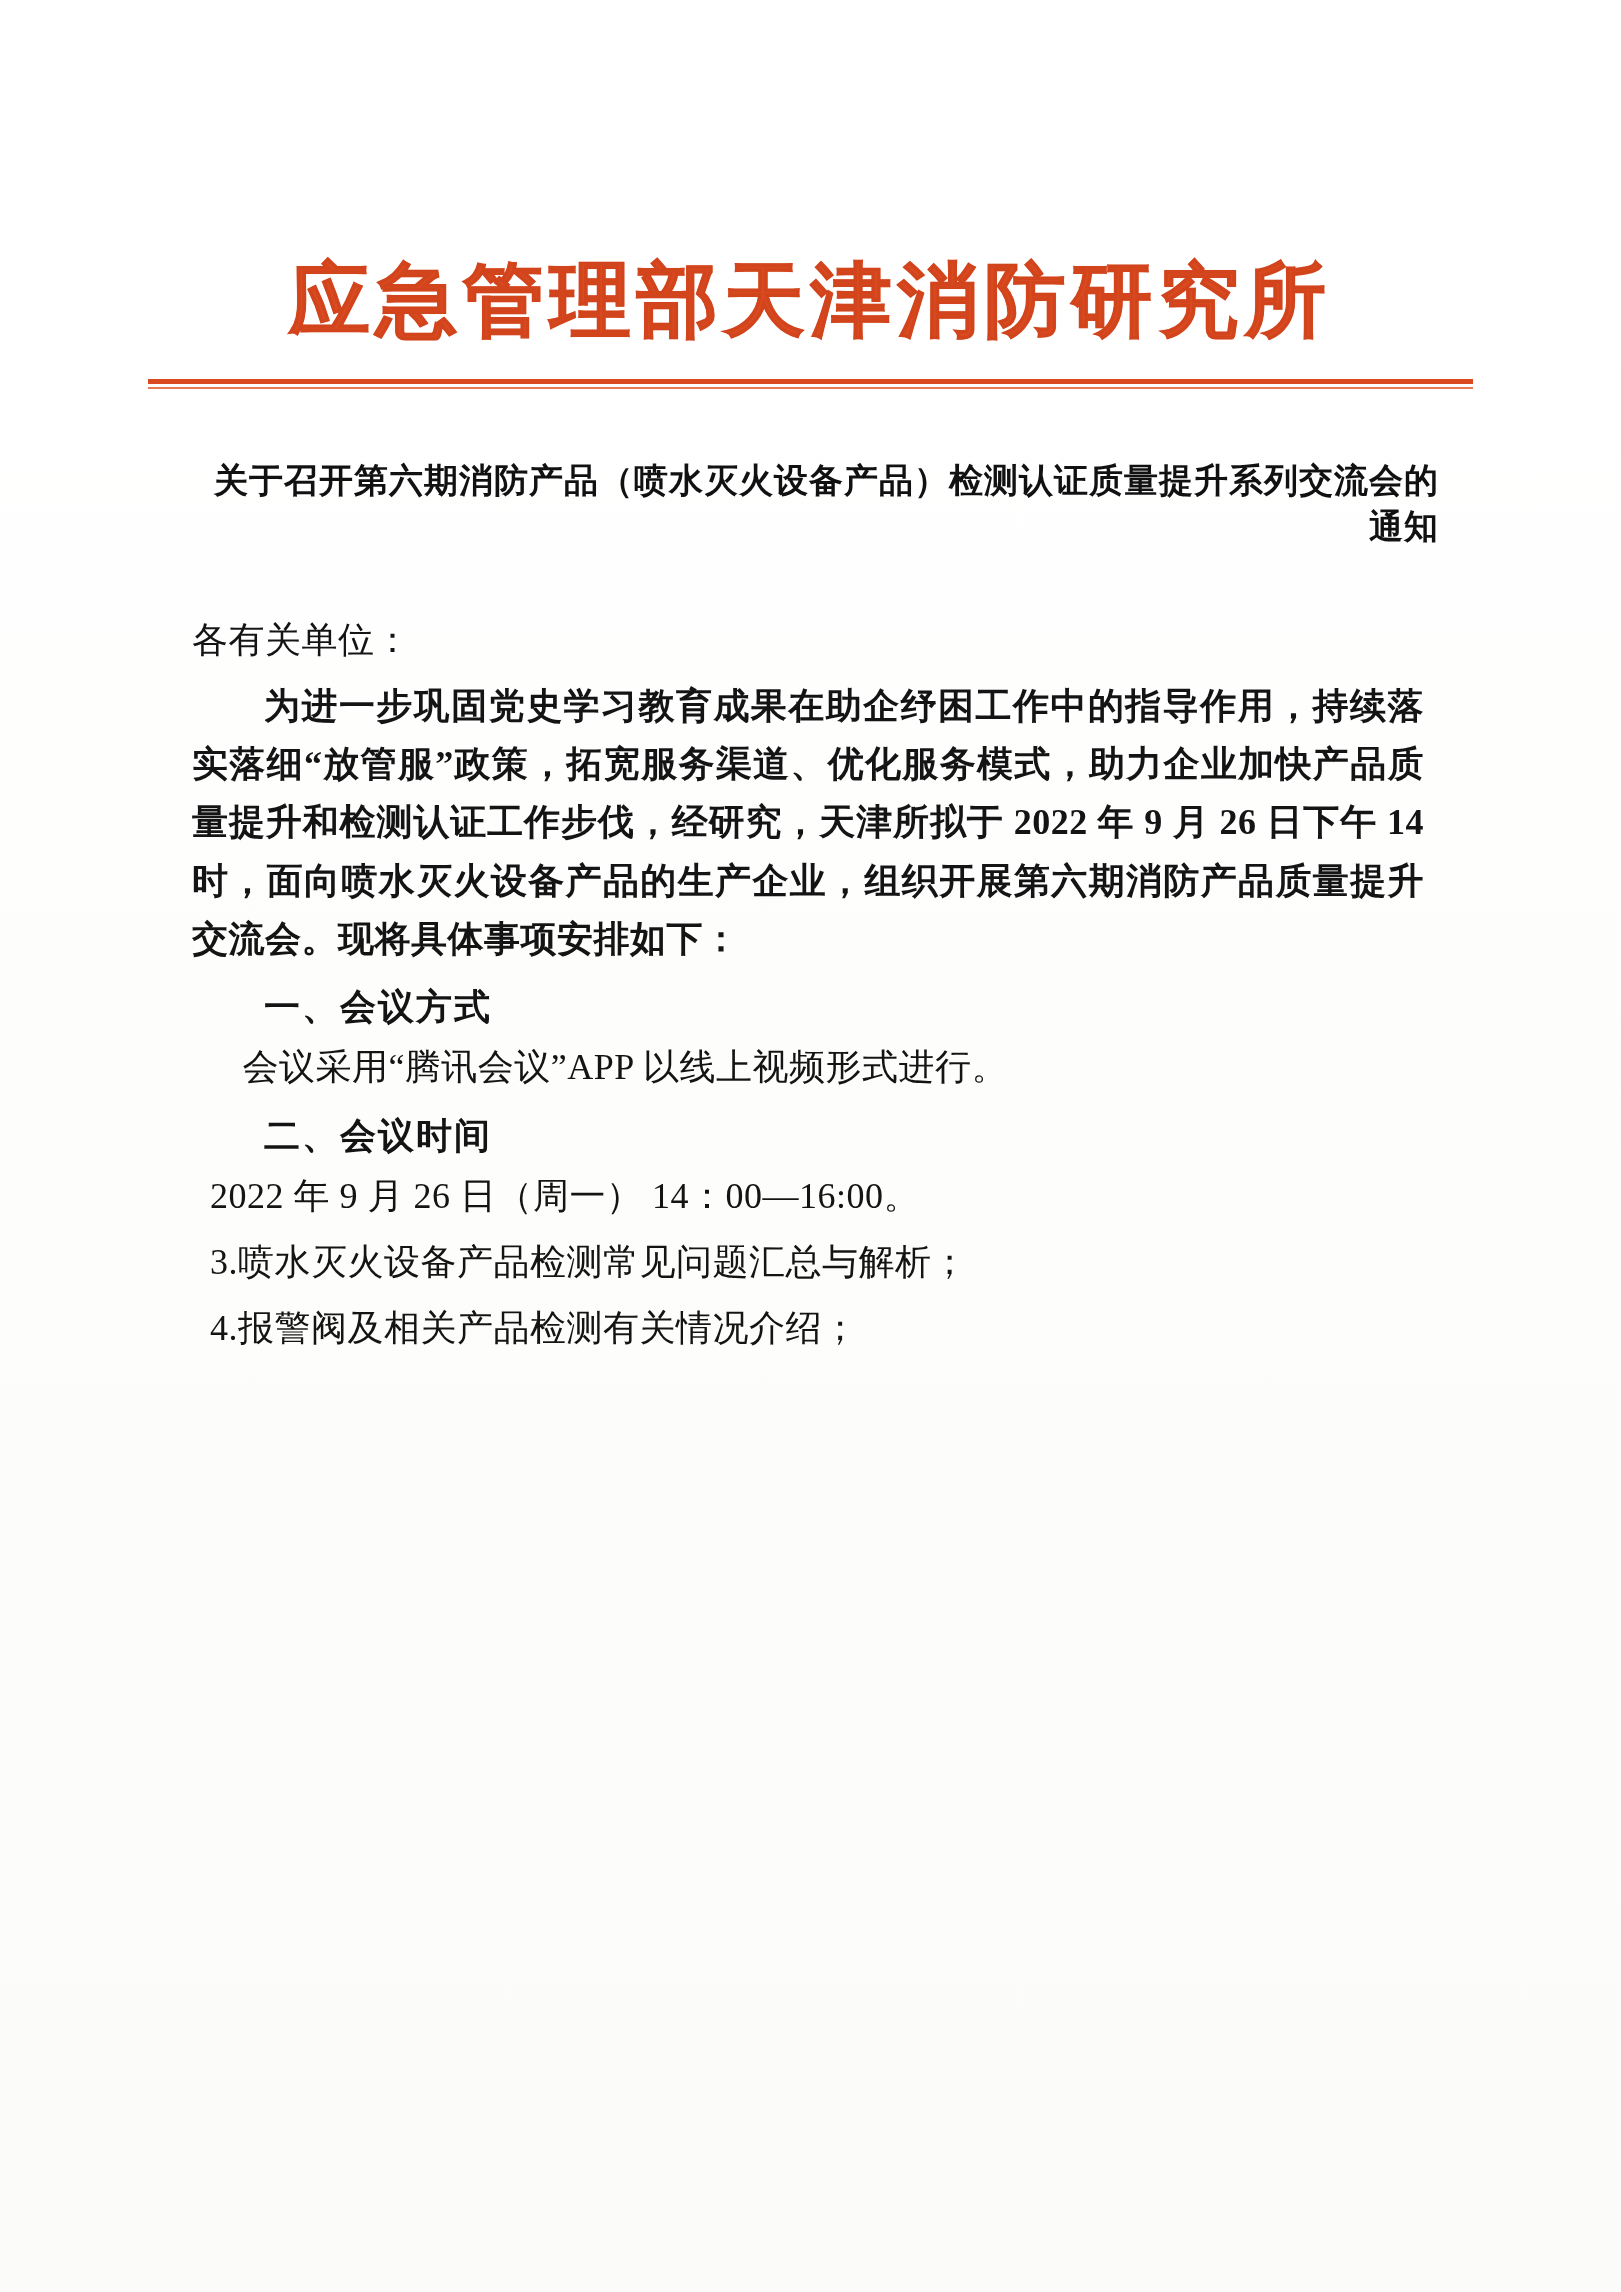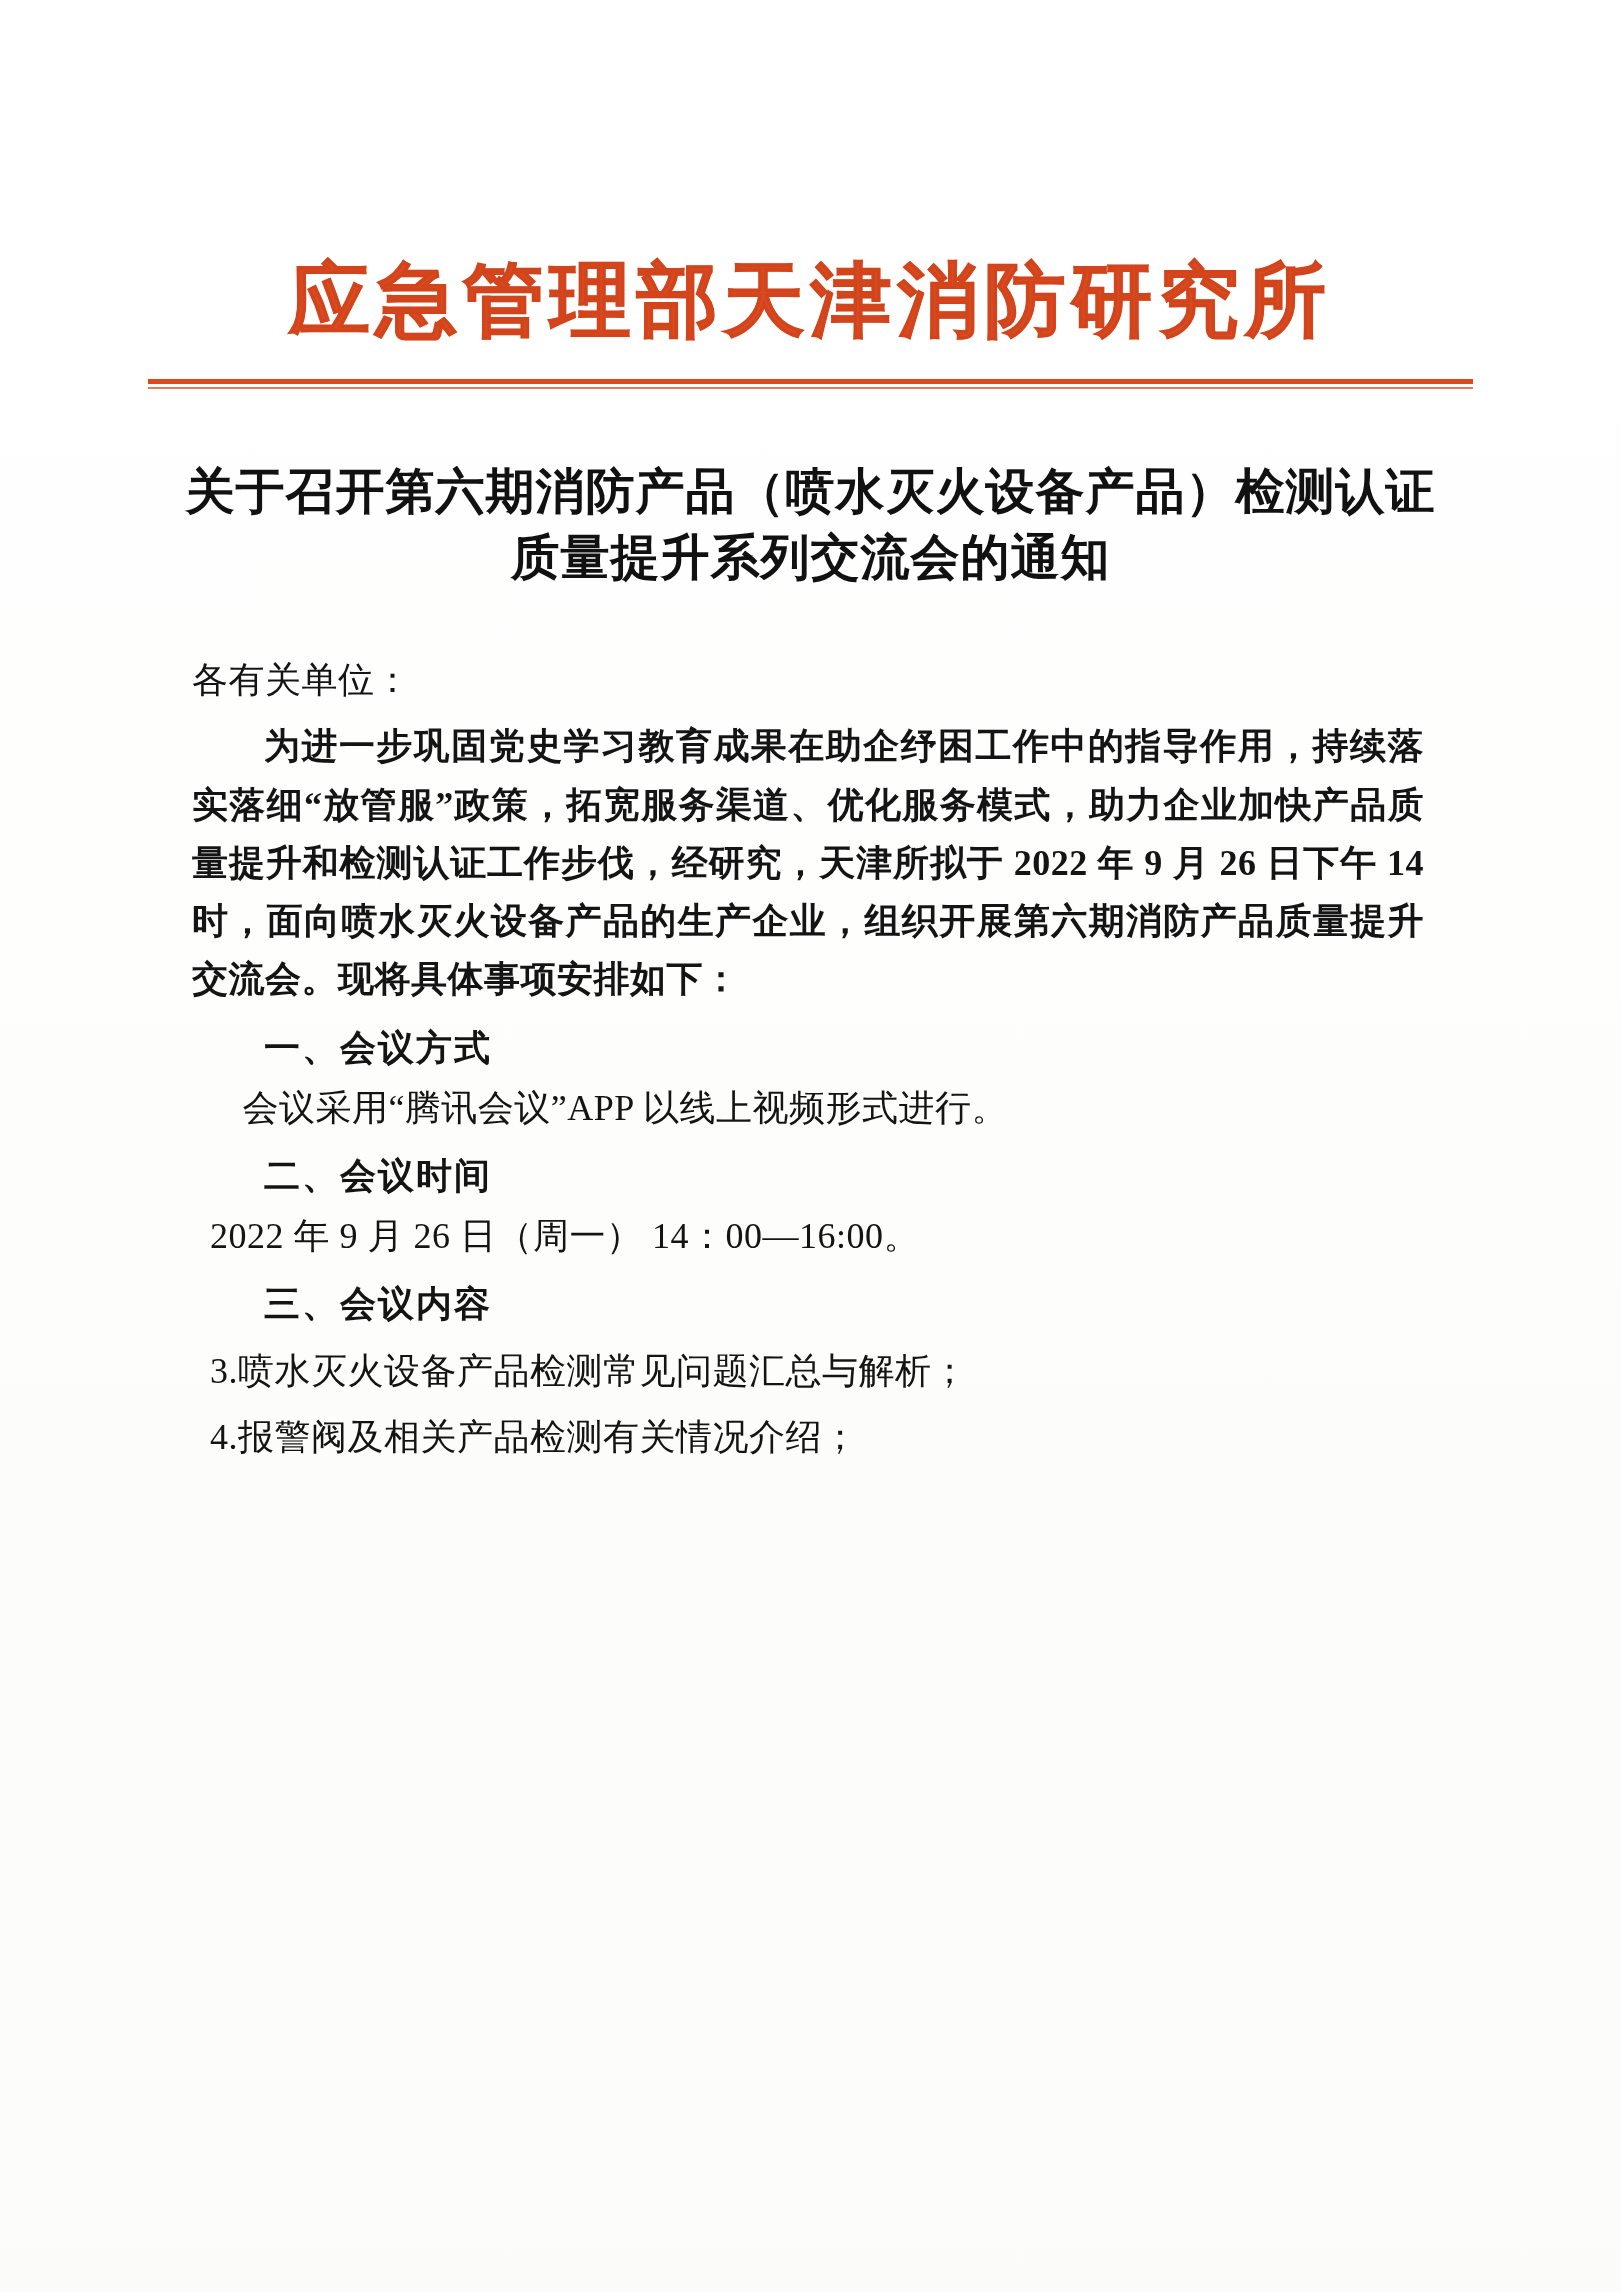--- a/index.html
+++ b/index.html
@@ -62,24 +62,24 @@
     margin: 2.9px auto 0 auto;
     width: 1325px;
     height: 2px;
     background: #e57a55;
   }
 
   
   .doc-title {
     margin-top: 69px;
     padding: 0 93px;
-    text-align: center;
+    text-align: right;
     font-family: "DejaVu Serif", "Liberation Serif", serif;
     font-weight: bold;
-    font-size: 49px;
+    font-size: 34px;
     line-height: 1.35;
     letter-spacing: 1px;
     color: #111111;
   }
 
   
   .body-block {
     margin-top: 61px;
     padding: 0 108px 0 103px;
     font-size: 36px;
@@ -136,21 +136,20 @@
       <div class="salutation">各有关单位：</div>
 
       <p class="para">为进一步巩固党史学习教育成果在助企纾困工作中的指导作用，持续落实落细“放管服”政策，拓宽服务渠道、优化服务模式，助力企业加快产品质量提升和检测认证工作步伐，经研究，天津所拟于 2022 年 9 月 26 日下午 14 时，面向喷水灭火设备产品的生产企业，组织开展第六期消防产品质量提升交流会。现将具体事项安排如下：</p>
 
       <div class="section-heading">一、会议方式</div>
       <div class="section-text">会议采用“腾讯会议”APP 以线上视频形式进行。</div>
 
       <div class="section-heading">二、会议时间</div>
       <div class="section-text-flush">2022 年 9 月 26 日（周一） 14：00—16:00。</div>
 
-      <div class="section-heading">三、会议内容</div>
 
       <div class="list-item">3.喷水灭火设备产品检测常见问题汇总与解析；</div>
       <div class="list-item">4.报警阀及相关产品检测有关情况介绍；</div>
 
     </div>
   </div>
 
 </div>
 
 

